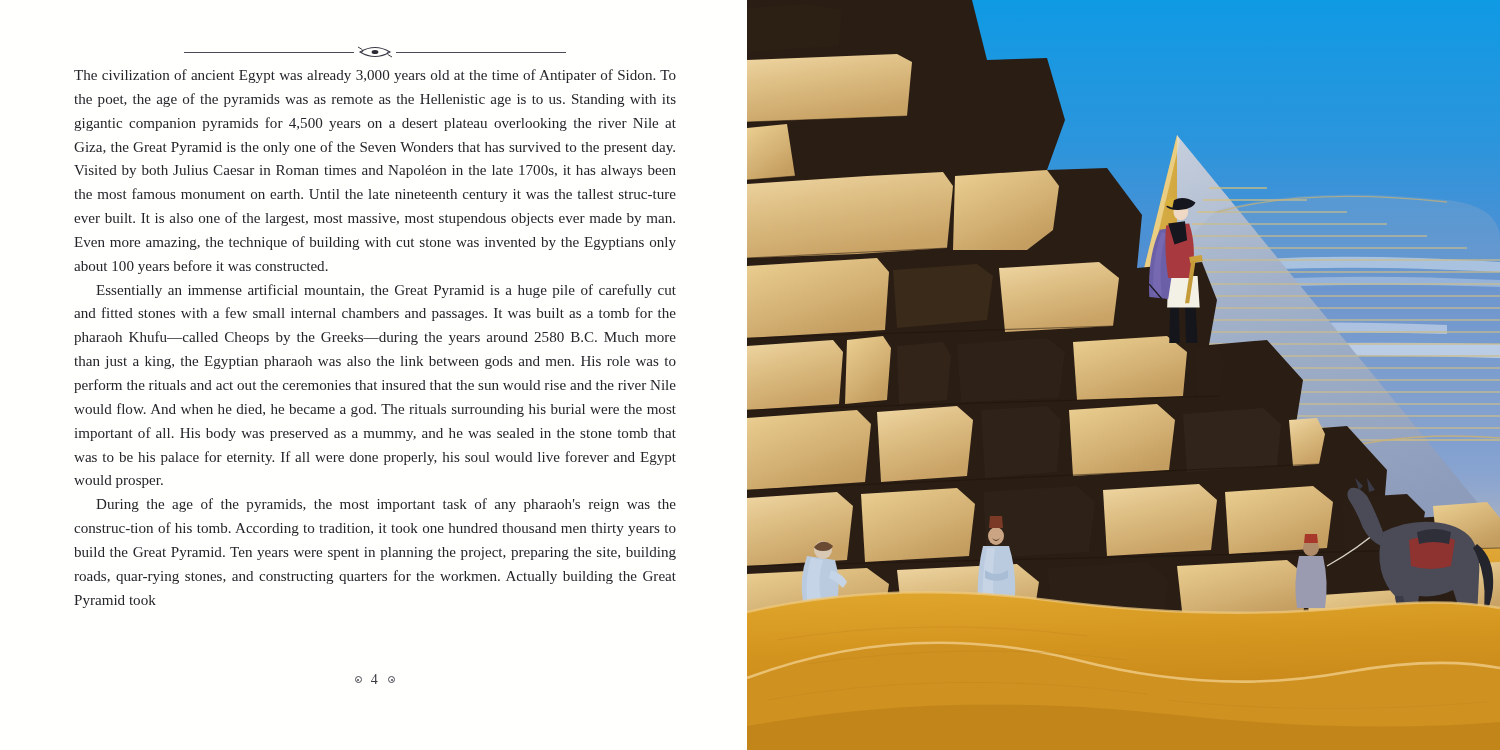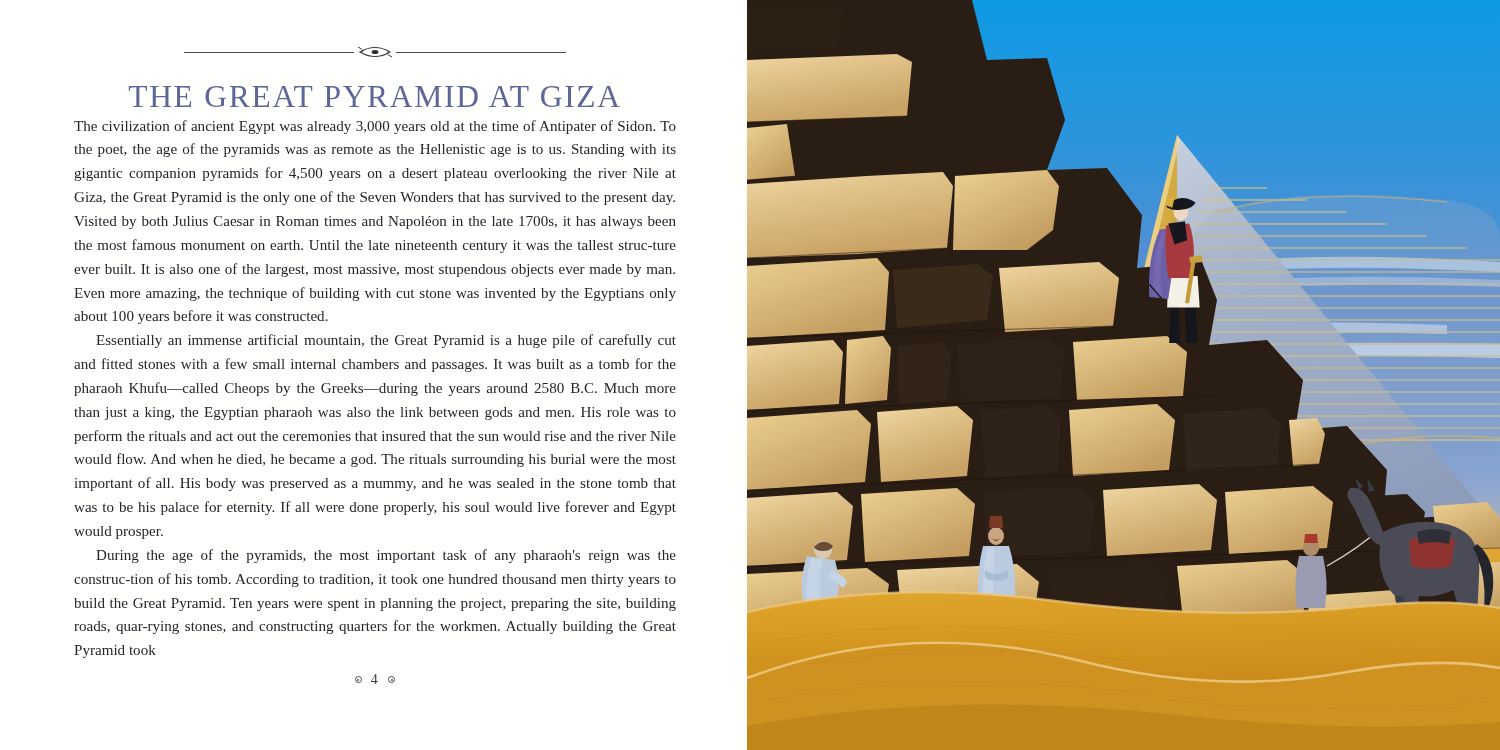--- a/index.html
+++ b/index.html
@@ -140,21 +140,20 @@
           <svg viewBox="0 0 42 20" width="42" height="20" aria-hidden="true">
             <path d="M6 10 Q21 1 36 10 Q21 19 6 10 Z" fill="none" stroke="#3c3c48" stroke-width="1.1"></path>
             <path d="M4 5 Q12 9 7 10.5" fill="none" stroke="#3c3c48" stroke-width="1"></path>
             <path d="M38 15 Q30 11 35 9.5" fill="none" stroke="#3c3c48" stroke-width="1"></path>
             <ellipse cx="21" cy="10" rx="3.4" ry="2.1" fill="#2c2c36"></ellipse>
           </svg>
         </span>
         <span class="rule-line"></span>
       </div>
 
-      <h1 class="chapter-title">THE GREAT PYRAMID AT GIZA</h1>
 
       <div class="body-copy">
         <p>The civilization of ancient Egypt was already 3,000 years old at the time of Antipater of Sidon. To the poet, the age of the pyramids was as remote as the Hellenistic age is to us. Standing with its gigantic companion pyramids for 4,500 years on a desert plateau overlooking the river Nile at Giza, the Great Pyramid is the only one of the Seven Wonders that has survived to the present day. Visited by both Julius Caesar in Roman times and Napoléon in the late 1700s, it has always been the most famous monument on earth. Until the late nineteenth century it was the tallest struc-ture ever built. It is also one of the largest, most massive, most stupendous objects ever made by man. Even more amazing, the technique of building with cut stone was invented by the Egyptians only about 100 years before it was constructed.</p>
         <p class="indent">Essentially an immense artificial mountain, the Great Pyramid is a huge pile of carefully cut and fitted stones with a few small internal chambers and passages. It was built as a tomb for the pharaoh Khufu—called Cheops by the Greeks—during the years around 2580 B.C. Much more than just a king, the Egyptian pharaoh was also the link between gods and men. His role was to perform the rituals and act out the ceremonies that insured that the sun would rise and the river Nile would flow. And when he died, he became a god. The rituals surrounding his burial were the most important of all. His body was preserved as a mummy, and he was sealed in the stone tomb that was to be his palace for eternity. If all were done properly, his soul would live forever and Egypt would prosper.</p>
         <p class="indent">During the age of the pyramids, the most important task of any pharaoh's reign was the construc-tion of his tomb. According to tradition, it took one hundred thousand men thirty years to build the Great Pyramid. Ten years were spent in planning the project, preparing the site, building roads, quar-rying stones, and constructing quarters for the workmen. Actually building the Great Pyramid took</p>
       </div>
     </div>
 
     <div class="folio">
       <span class="dot-orn"></span><span>4</span><span class="dot-orn"></span>

